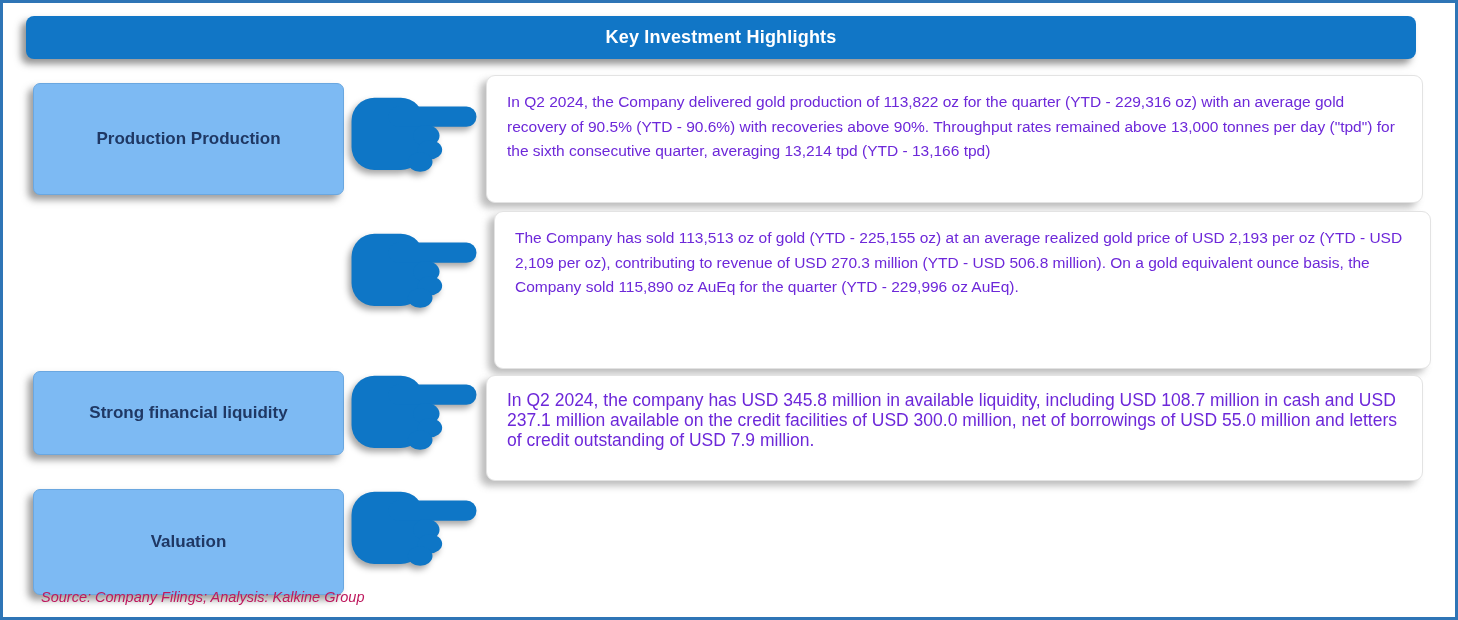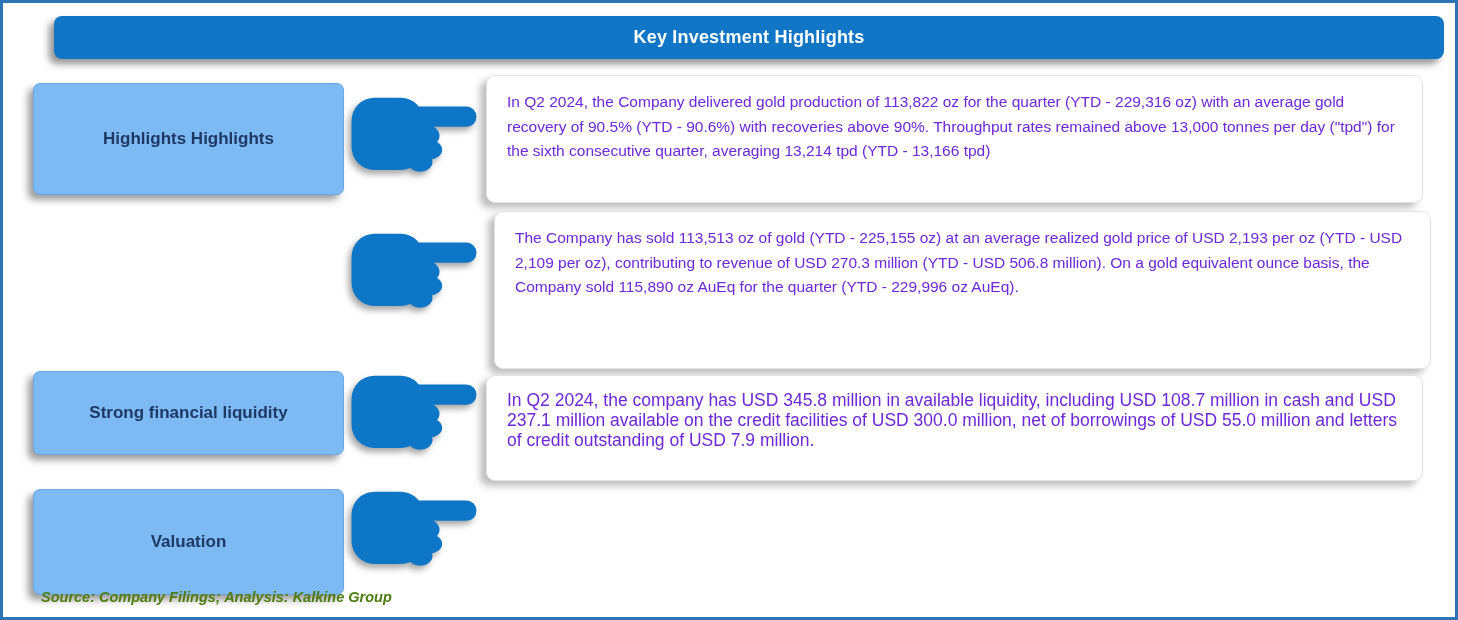--- a/index.html
+++ b/index.html
@@ -10,21 +10,21 @@
     position: relative;
     width: 1458px;
     height: 620px;
     border: 3px solid #2e75b6;
     background: #ffffff;
     overflow: hidden;
   }
 
   .header-bar {
     position: absolute;
-    left: 51px; top: 13px;
+    left: 23px; top: 13px;
     width: 1390px; height: 43px;
     background: #1176c6;
     border-radius: 8px;
     box-shadow: -5px 5px 7px rgba(90,90,90,0.65);
     display: flex; align-items: center; justify-content: center;
   }
   .header-bar .title {
     color: #ffffff;
     font-size: 18px;
     font-weight: bold;
@@ -89,35 +89,35 @@
   #text-1 { top: 72px;  height: 128px; }
   #text-2 { top: 208px; height: 158px; margin-left: 8px; }
   #text-3 { top: 372px; height: 106px; }
   #text-4 { top: 487px; height: 88px;  }
 
   .source-line {
     position: absolute;
     left: 38px; top: 586px;
     font-size: 14.5px;
     font-style: italic;
-    font-weight: bold;
-    color: #4d7c0f;
+    font-weight: normal;
+    color: #be185d;
   }
 </style>
 </head>
 <body>
 
 <div class="frame">
 
   <div class="header-bar">
     <span class="title">Key Investment Highlights</span>
   </div>
 
   <div class="label-box" id="label-1">
-    <span class="label-text">Highlights Highlights</span>
+    <span class="label-text">Production Production</span>
   </div>
   <svg class="hand" id="hand-1" viewBox="0 0 150 108">
     <g fill="#0e76c6">
       <rect x="4" y="14" width="82" height="82" rx="26"></rect>
       <rect x="46" y="24" width="100" height="23" rx="11.5"></rect>
       <ellipse cx="89" cy="57" rx="15" ry="12"></ellipse>
       <ellipse cx="93" cy="73" rx="14" ry="11"></ellipse>
       <ellipse cx="82" cy="87" rx="14" ry="11"></ellipse>
     </g>
   </svg>

